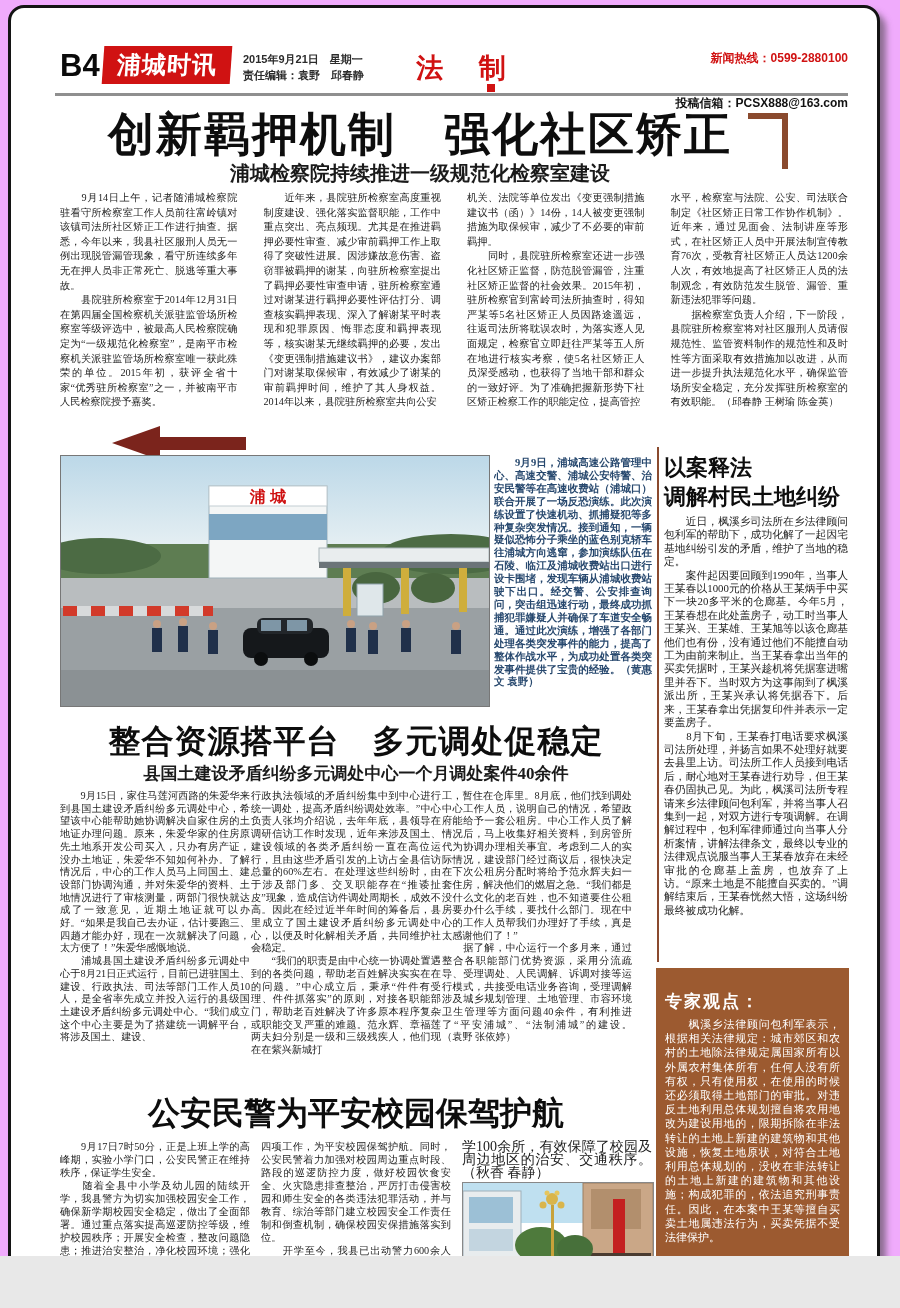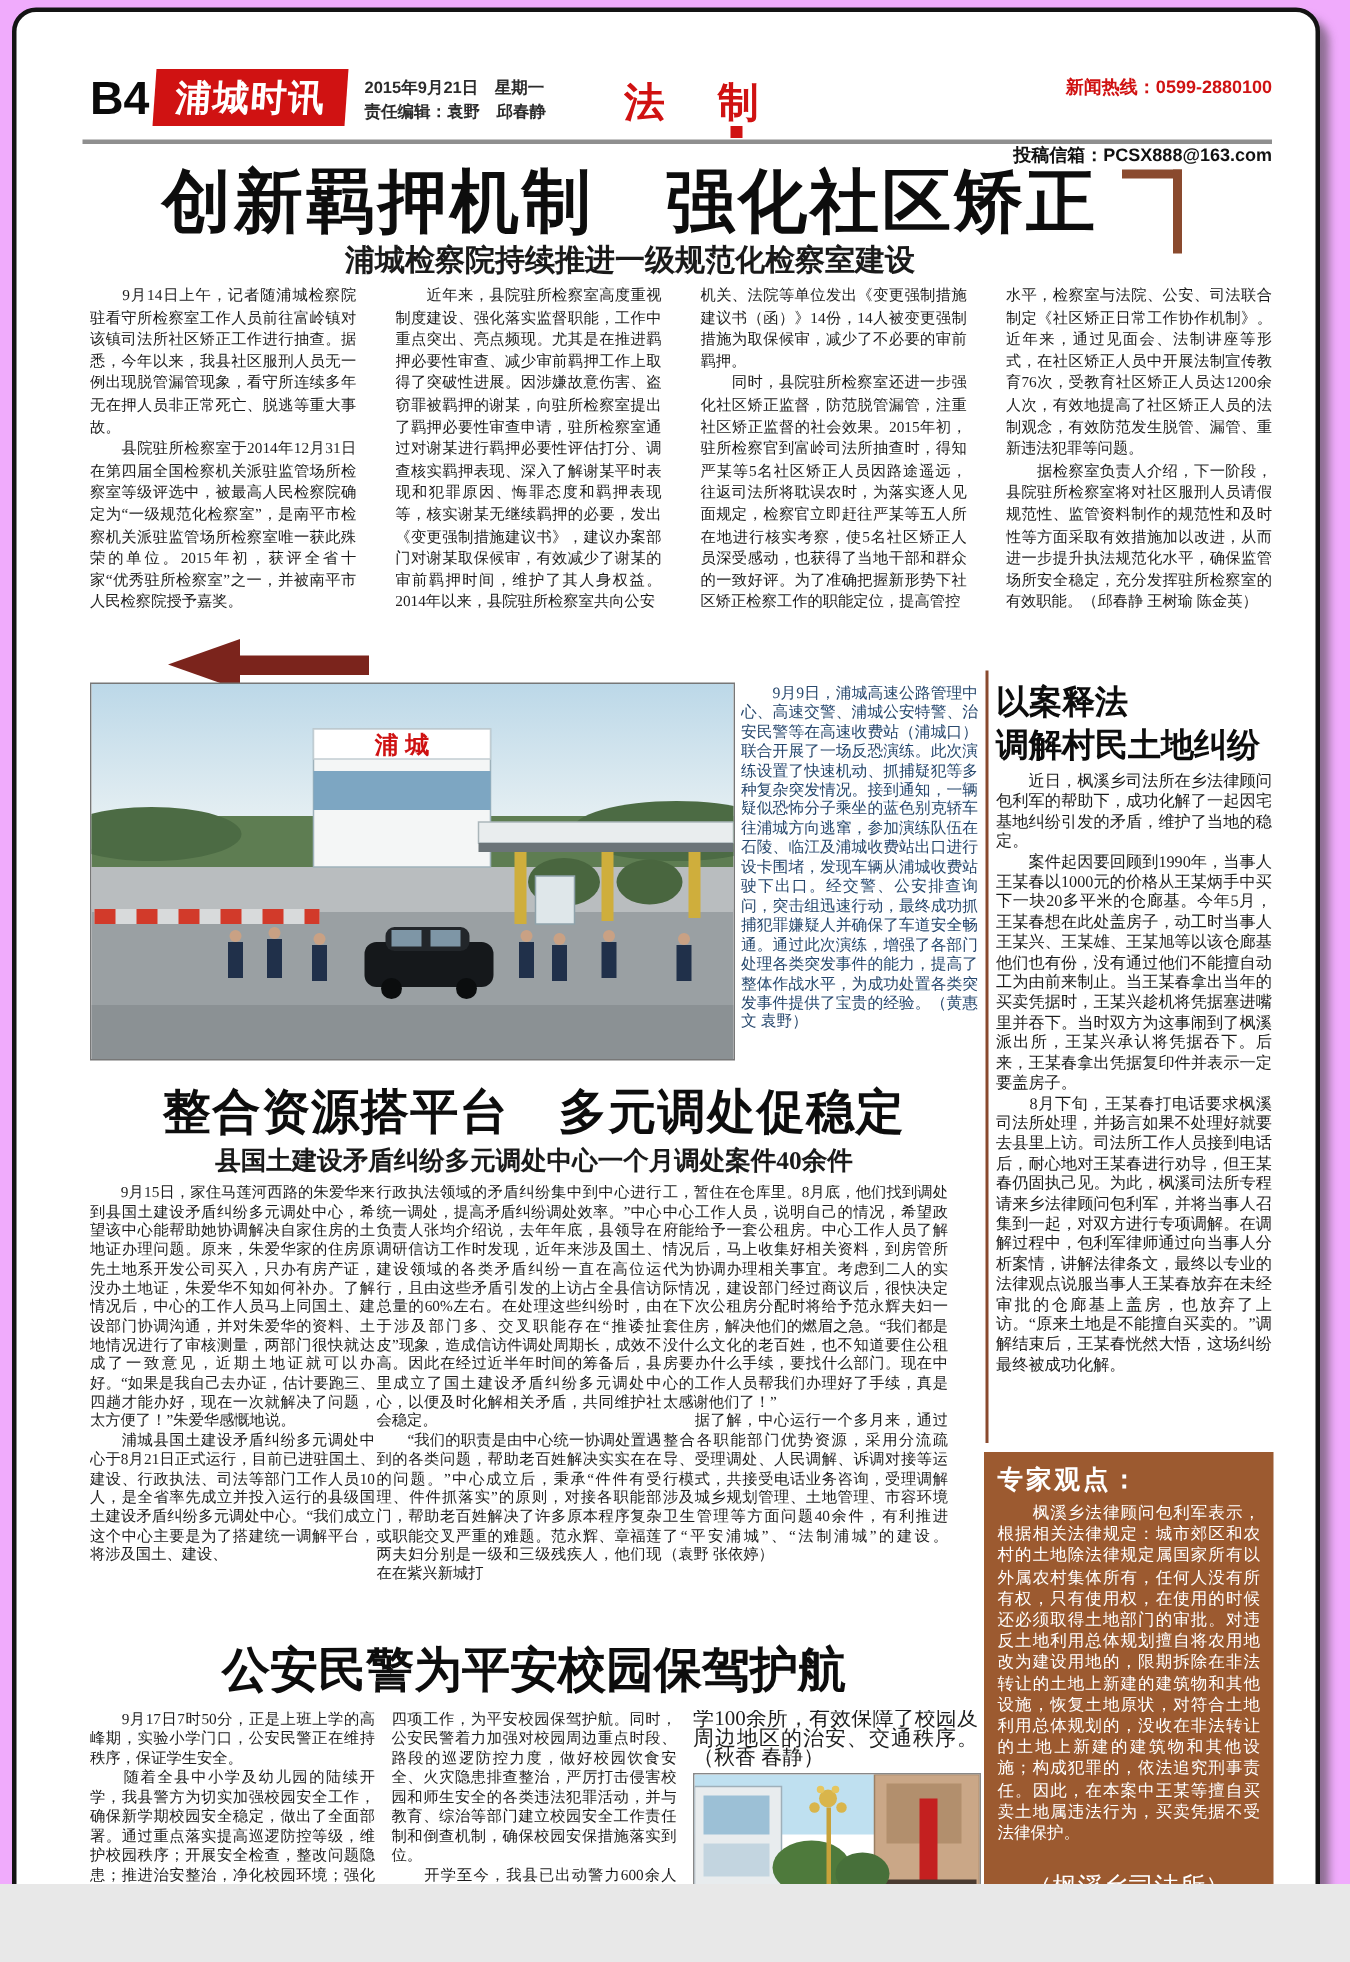--- a/index.html
+++ b/index.html
@@ -30,40 +30,40 @@
   .bracket-side{left:782px;top:113px;width:6px;height:56px;background:#8a4a2e;}
   .subhead1{left:90px;top:160px;width:660px;text-align:center;font-size:20px;font-weight:700;color:#1a1a1a;}
   .art1-body{left:60px;top:191px;width:788px;height:238px;display:flex;gap:26px;}
   .art1-col{width:190px;height:238px;font-size:10.2px;line-height:14.6px;}
   
   .arrow-head{left:112px;top:426px;width:0;height:0;border-right:48px solid #7b241c;
               border-top:17px solid transparent;border-bottom:17px solid transparent;}
   .arrow-tail{left:158px;top:437px;width:88px;height:13px;background:#7b241c;}
   
   .photo1{left:60px;top:455px;width:428px;height:250px;border:1px solid #777;}
-  .caption1{left:494px;top:457px;width:158px;height:250px;font-size:10.5px;font-weight:400;
+  .caption1{left:494px;top:457px;width:158px;height:250px;font-size:10.5px;font-weight:700;
             line-height:12.9px;color:#27486e;}
   .vrule{left:657px;top:447px;width:2px;height:515px;background:#8a4a2e;}
   
   .land-title{left:664px;top:453px;width:186px;font-size:22px;font-weight:900;color:#0d0d0d;line-height:29px;}
   .land-body{left:664px;top:515px;width:184px;height:446px;font-size:10.8px;line-height:13.4px;}
   
   .headline2{left:60px;top:720px;width:592px;text-align:center;font-size:32px;font-weight:900;
              color:#0d0d0d;letter-spacing:1px;}
   .subhead2{left:60px;top:762px;width:592px;text-align:center;font-size:17px;font-weight:700;color:#1a1a1a;}
   .art2-body{left:60px;top:790px;width:592px;height:303px;display:flex;gap:1px;}
   .art2-col{width:190px;height:303px;font-size:10.2px;line-height:12.7px;}
   
   .headline3{left:60px;top:1092px;width:592px;text-align:center;font-size:32px;font-weight:900;color:#0d0d0d;}
   .art3-body{left:60px;top:1140px;width:592px;height:160px;display:flex;gap:11px;}
   .art3-col{width:190px;height:160px;font-size:10.2px;line-height:13px;}
   .photo2{width:190px;height:130px;border:1px solid #888;margin-top:3px;}
   
   .expert{left:656px;top:968px;width:193px;height:328px;background:#9c5a30;color:#fff;box-sizing:border-box;
-          padding:7px 9px;}
+          padding:22px 9px;}
   .expert-title{font-size:17px;font-weight:900;letter-spacing:2px;margin-bottom:4px;}
   .expert-body{font-size:11px;line-height:14.2px;text-align:justify;white-space:pre-line;color:#fff;}
   .expert-sign{margin-top:17px;text-align:center;font-size:17px;color:#fff;}
 </style>
 </head>
 <body>
 
 <div class="canvas">
   <div class="frame"></div>
 

